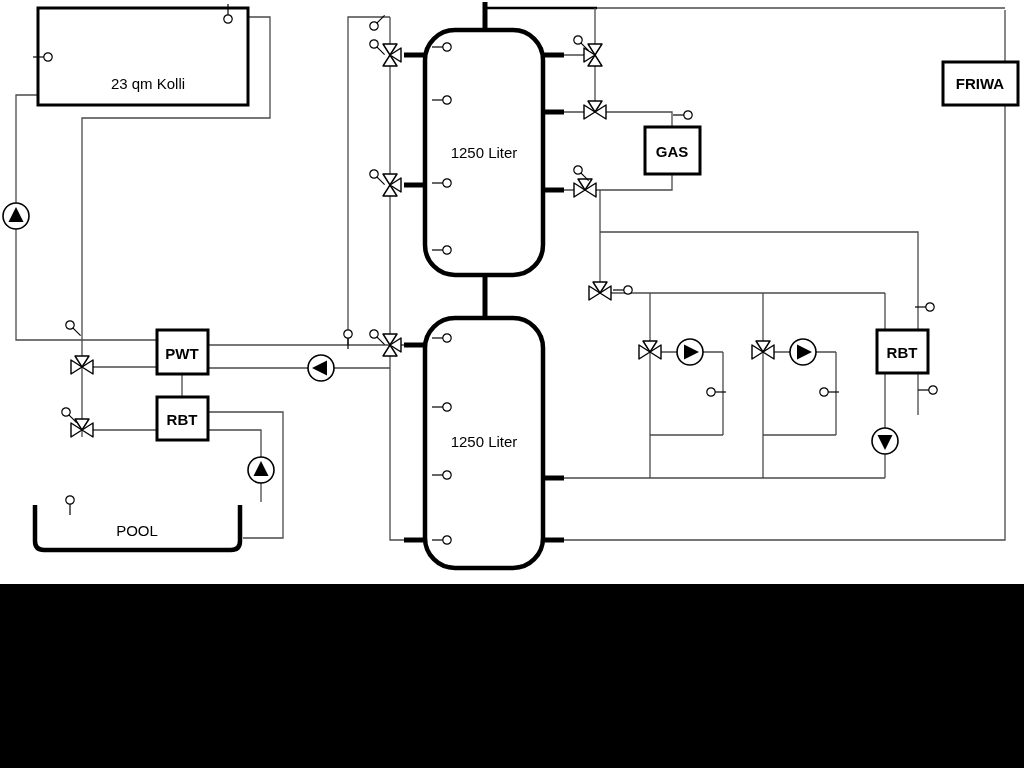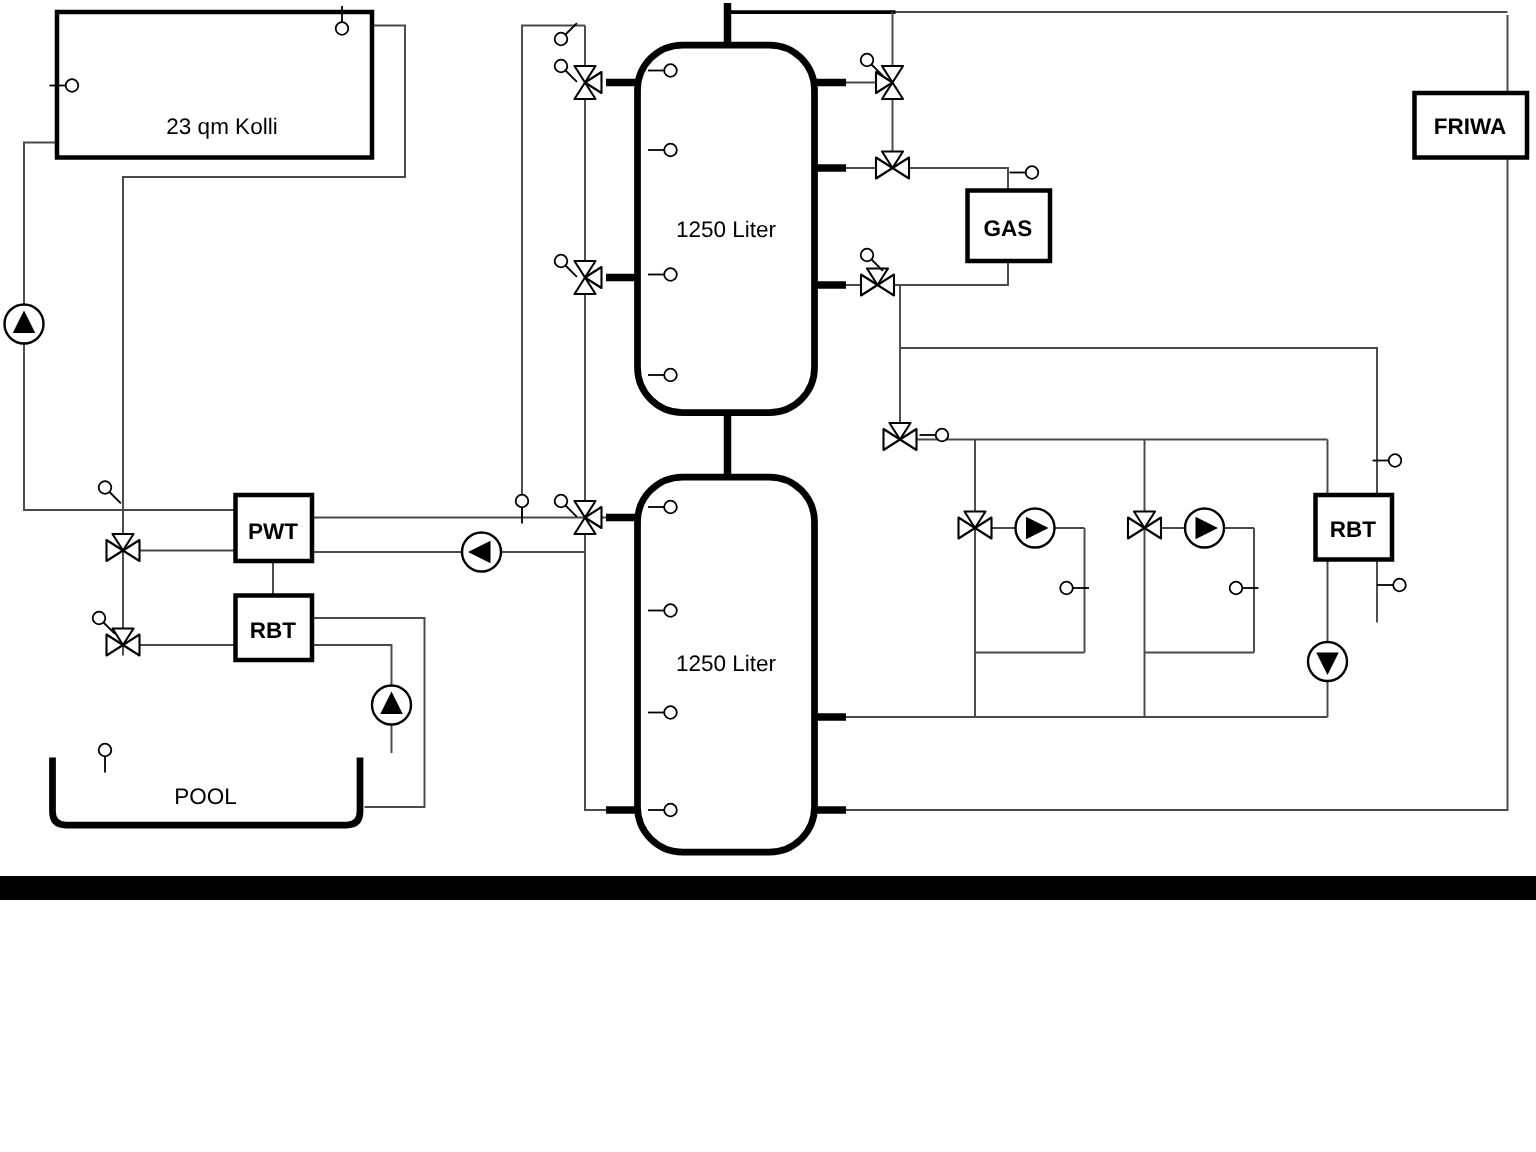--- a/index.html
+++ b/index.html
@@ -1,16 +1,16 @@
 <!DOCTYPE html>
 <html><head>
 <meta charset="utf-8">
 <style>
   html,body{margin:0;padding:0;background:#fff;}
-  .canvas{position:relative;width:1024px;height:600px;background:#737373;overflow:hidden;}
+  .canvas{position:relative;width:1024px;height:768px;background:#737373;overflow:hidden;}
   svg{display:block;}
   .pipe{fill:none;stroke:#4a4a4a;stroke-width:1.3;}
   .pipe2{fill:none;stroke:#000;stroke-width:2.5;}
   .stub{fill:none;stroke:#000;stroke-width:5;stroke-linecap:butt;}
   .comp{fill:#fff;stroke:#000;stroke-width:1.6;}
   .thin{stroke-width:1.2;}
   .vlv{fill:#fff;stroke:#000;stroke-width:1.4;stroke-linejoin:round;}
   .box{fill:#fff;stroke:#000;stroke-width:3;}
   .tank{fill:#fff;stroke:#000;stroke-width:4.5;}
   .pool{fill:none;stroke:#000;stroke-width:4.5;stroke-linecap:butt;}

